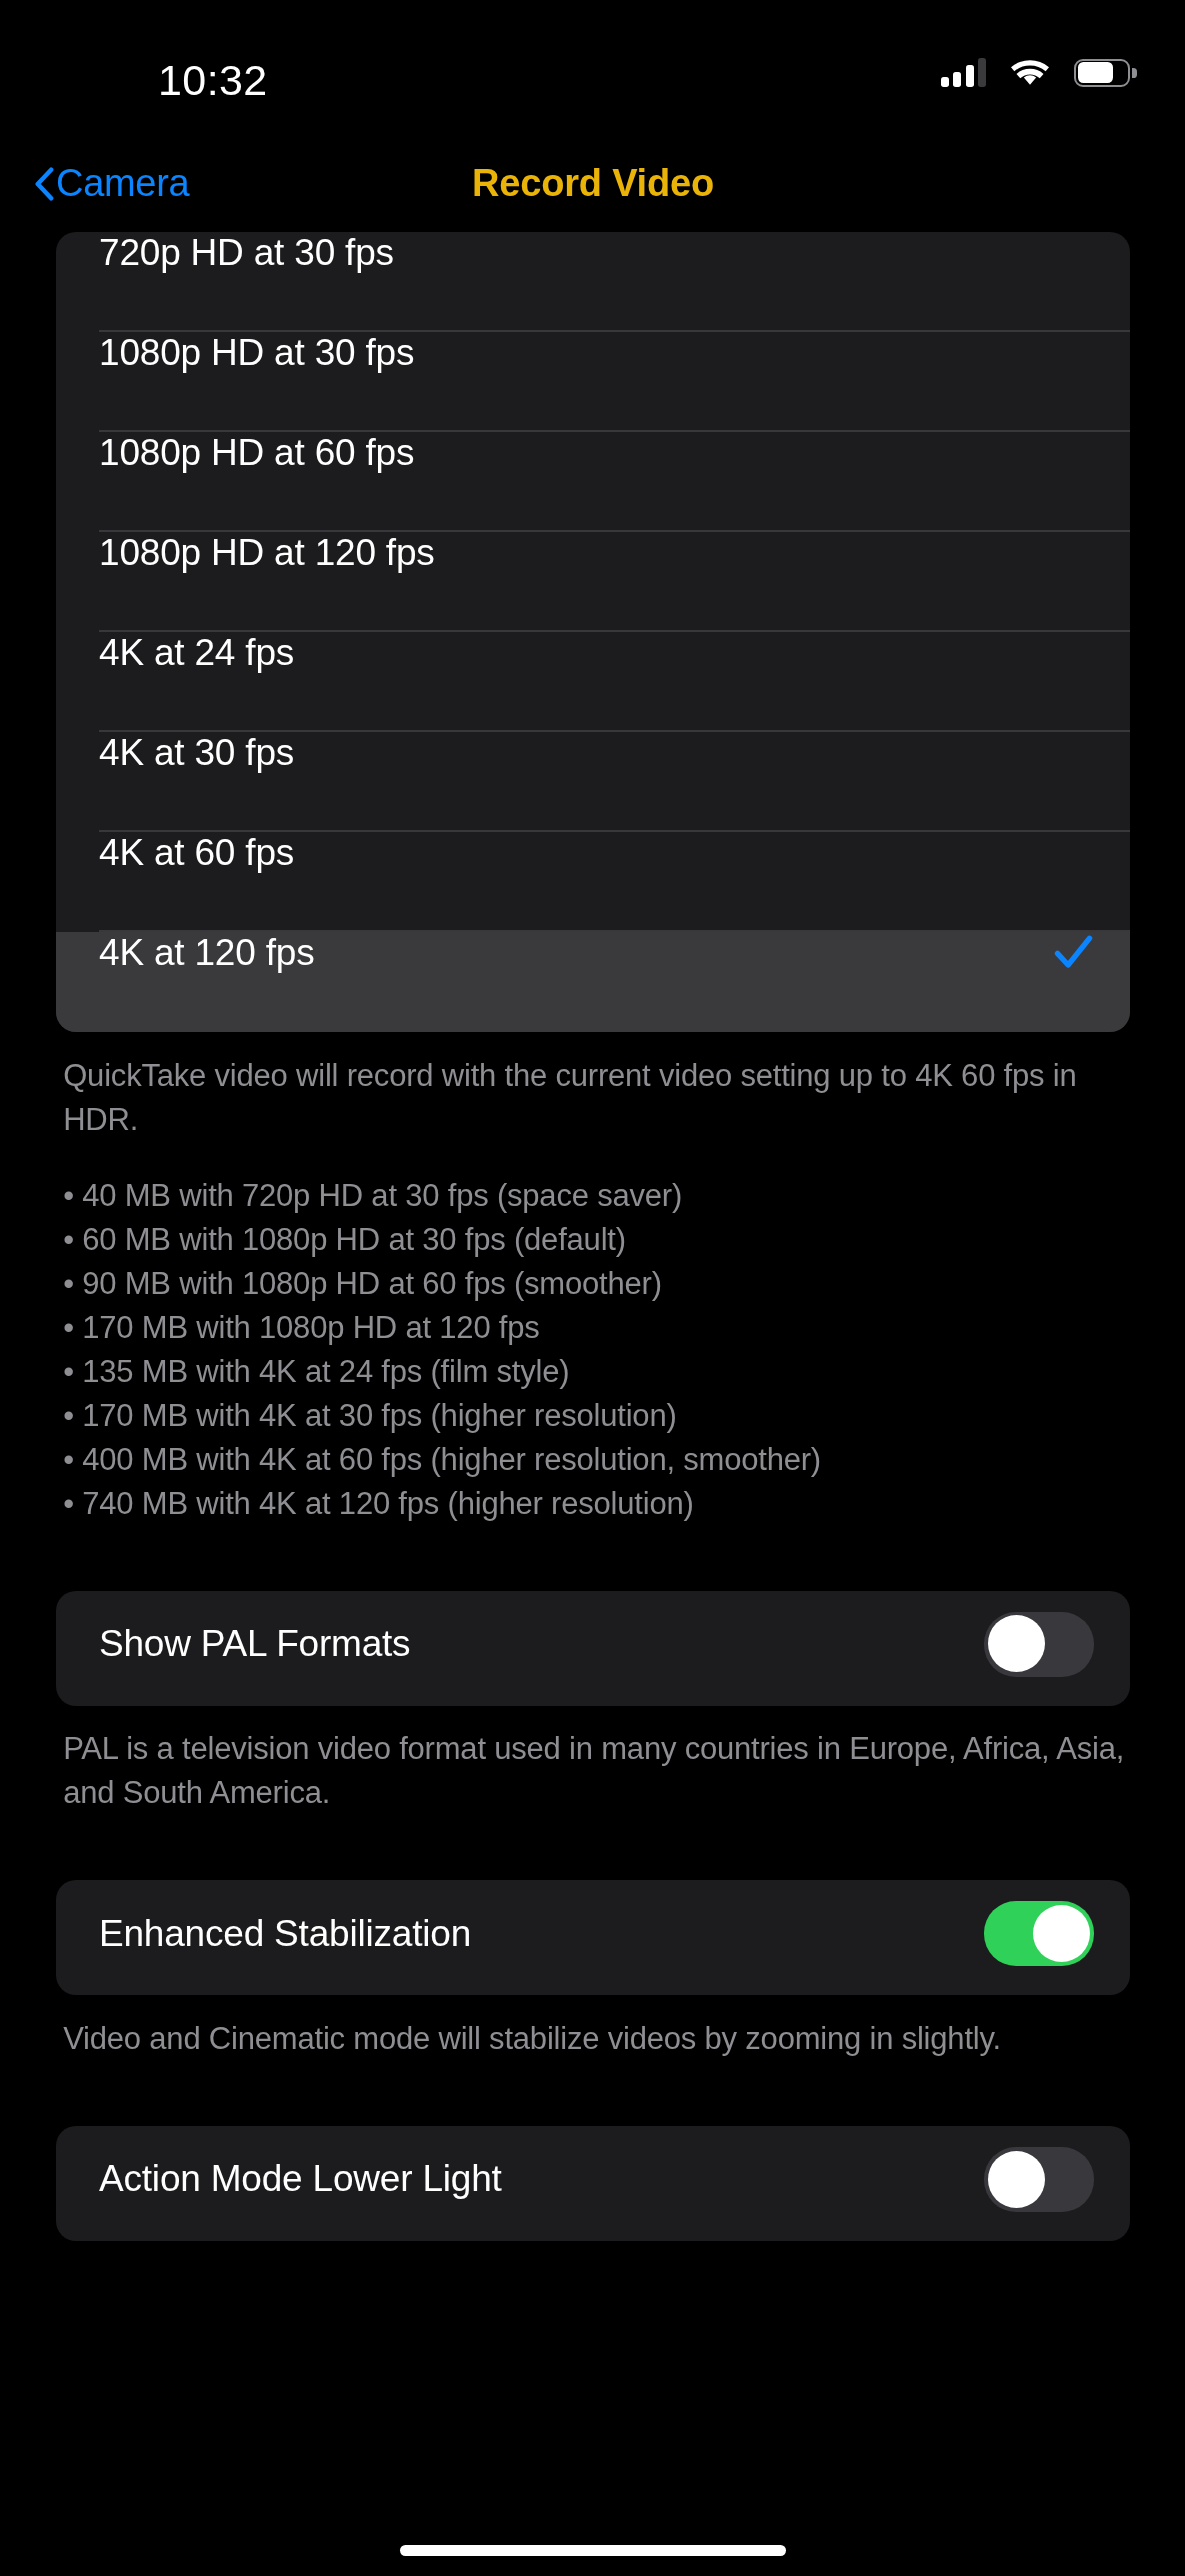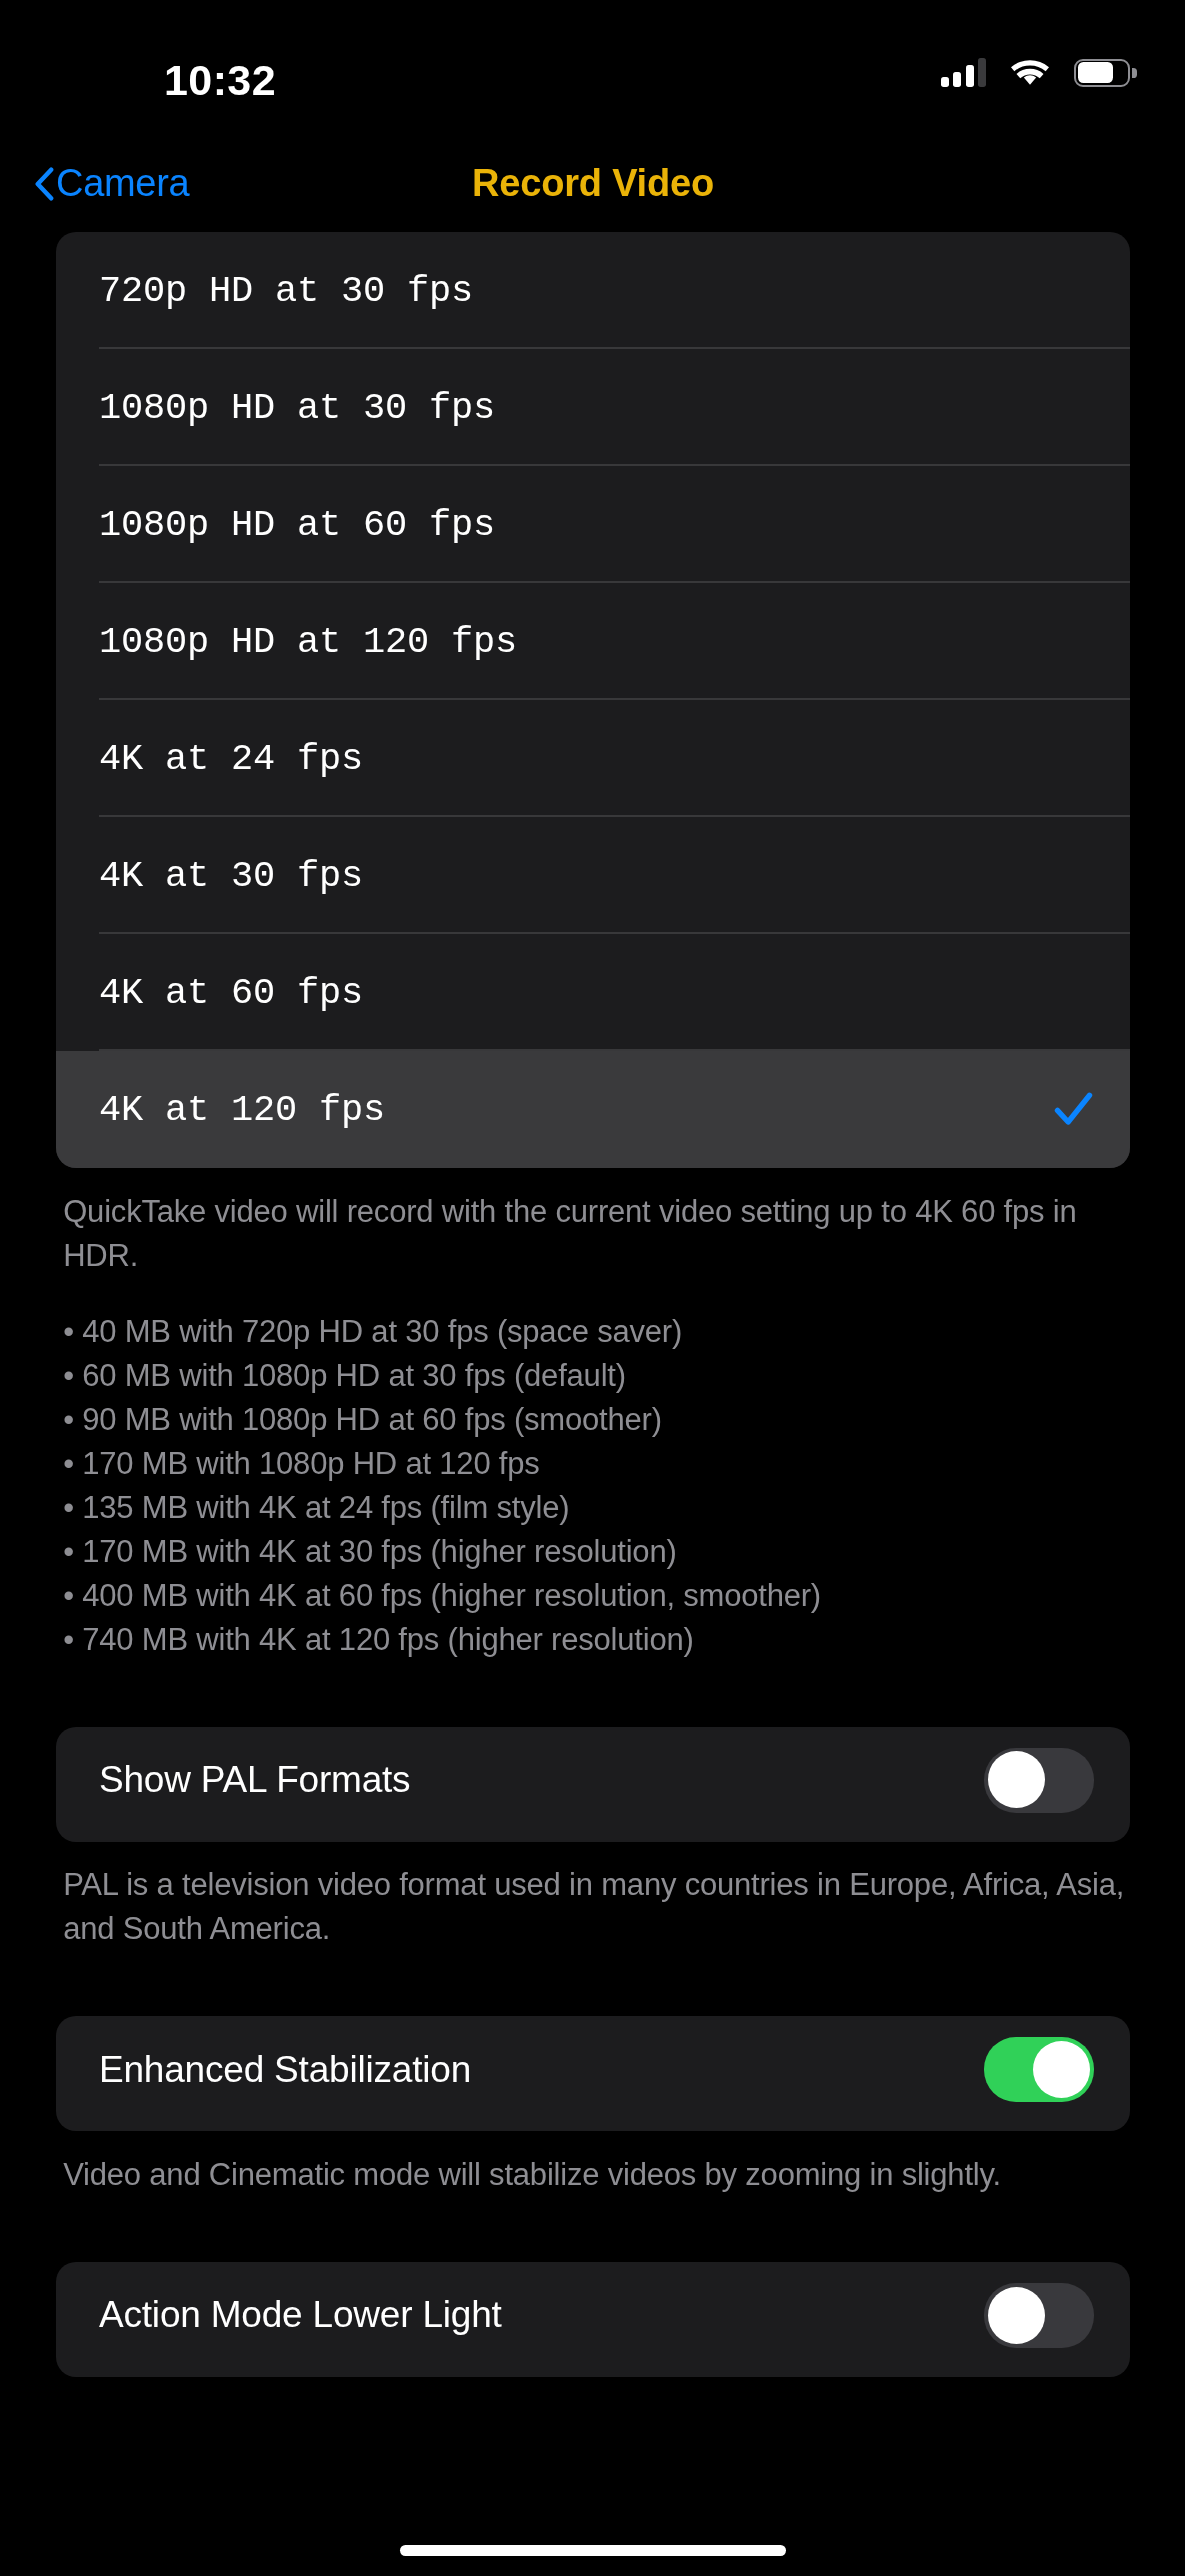--- a/index.html
+++ b/index.html
@@ -11,22 +11,22 @@
     overflow:hidden;
   }
 
   
   .status-bar{
     position:relative; height:135px;
     display:flex; align-items:center; justify-content:space-between;
     padding:0 56px 0 0;
   }
   .status-time{
-    position:absolute; left:164px; top:56px;
-    color:#fff; font-size:43px; font-weight:700; letter-spacing:0.4px;
+    position:absolute; left:158px; top:56px;
+    color:#fff; font-size:43px; font-weight:400; letter-spacing:0.4px;
   }
   .status-icons{
     position:absolute; right:56px; top:52px;
     display:flex; align-items:center; gap:25px; height:41px;
   }
   .cellular{ display:flex; align-items:flex-end; gap:4.5px; height:29px; }
   .cellular i{ display:block; width:8px; background:#fff; border-radius:2.7px; }
   .cellular i:nth-child(1){ height:10px; }
   .cellular i:nth-child(2){ height:15.3px; }
   .cellular i:nth-child(3){ height:21.6px; }
@@ -69,25 +69,24 @@
   .content{ padding:0 56px; }
 
   .card{
     background:#1c1c1e;
     border-radius:20px;
     overflow:hidden;
   }
 
   .opt-row{
     position:relative;
-    height:117px;
-    display:flex; align-items:center;
+    height:100px;
+    display:flex; align-items:flex-start;
     padding:0 36px 0 43px;
     cursor:pointer;
-    font-family:Liberation Mono, monospace;
   }
   .opt-row.selected{ background:#3a3a3c; }
   .opt-row .sep{
     position:absolute; left:43px; right:0; bottom:0; height:1.8px;
     background:#38383a;
   }
   .opt-row:last-child .sep{ display:none; }
   .opt-label{
     color:#fff; font-size:37px; letter-spacing:-0.2px; flex:1;
   }

